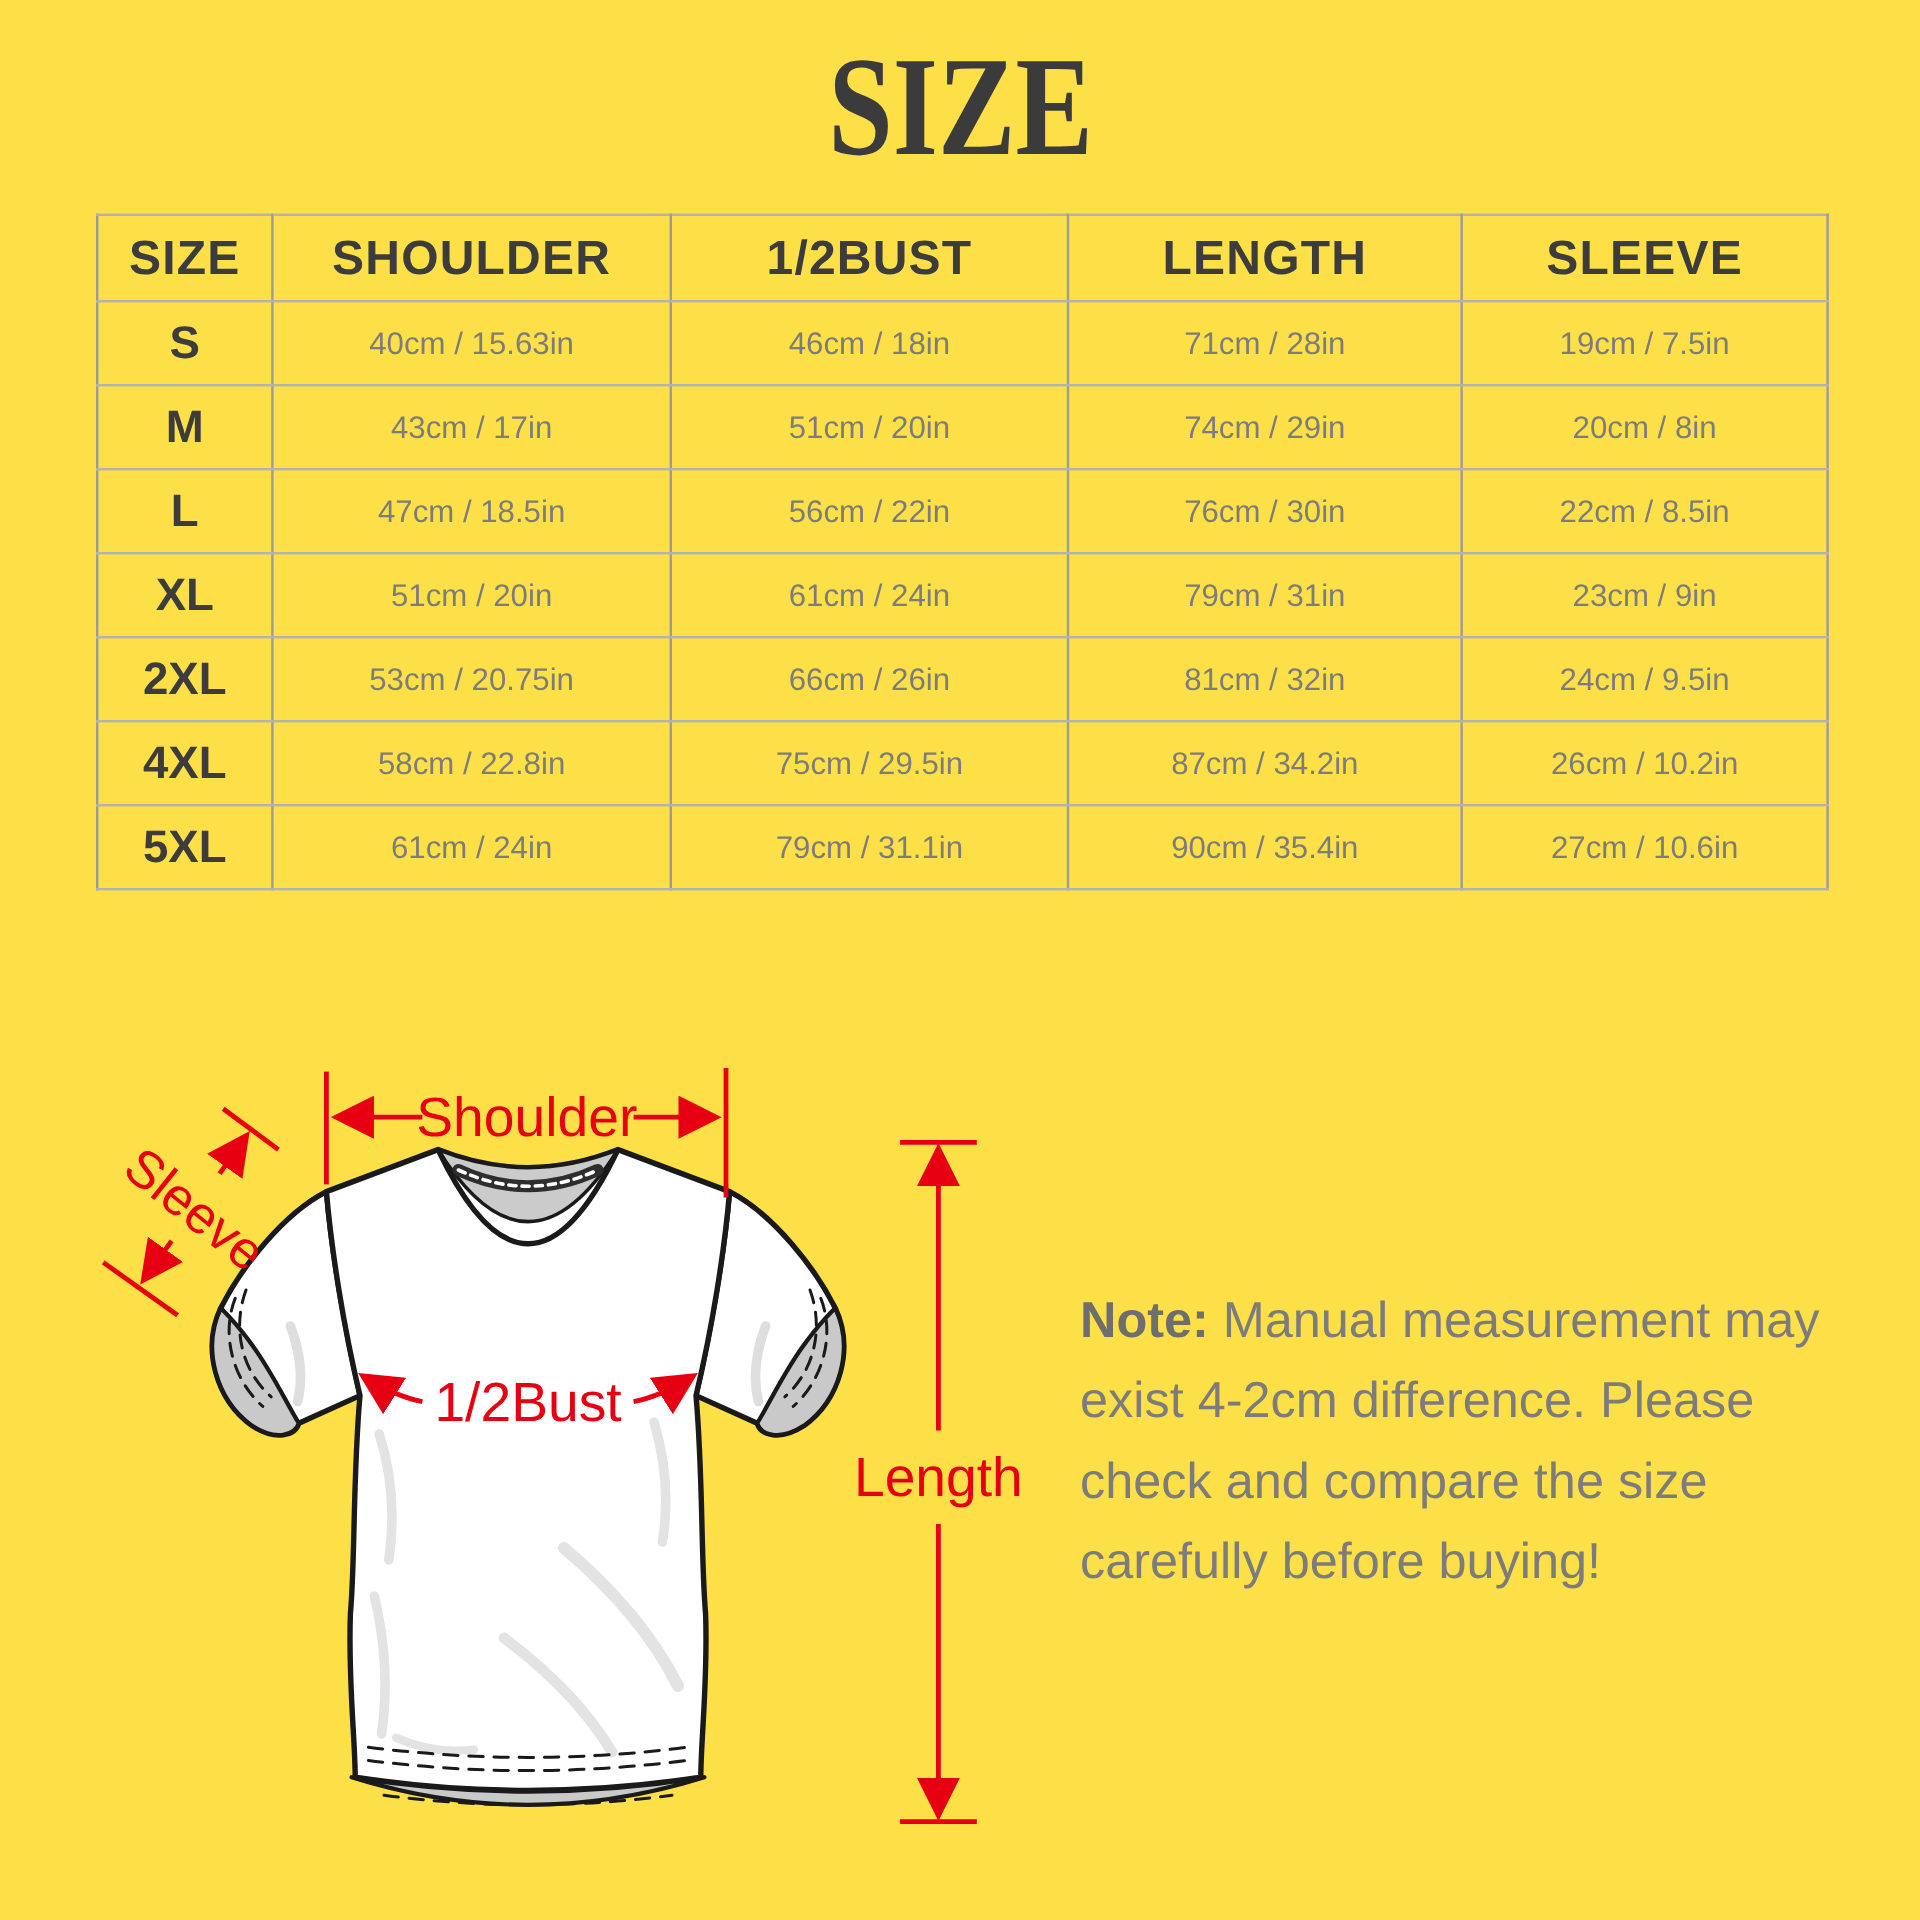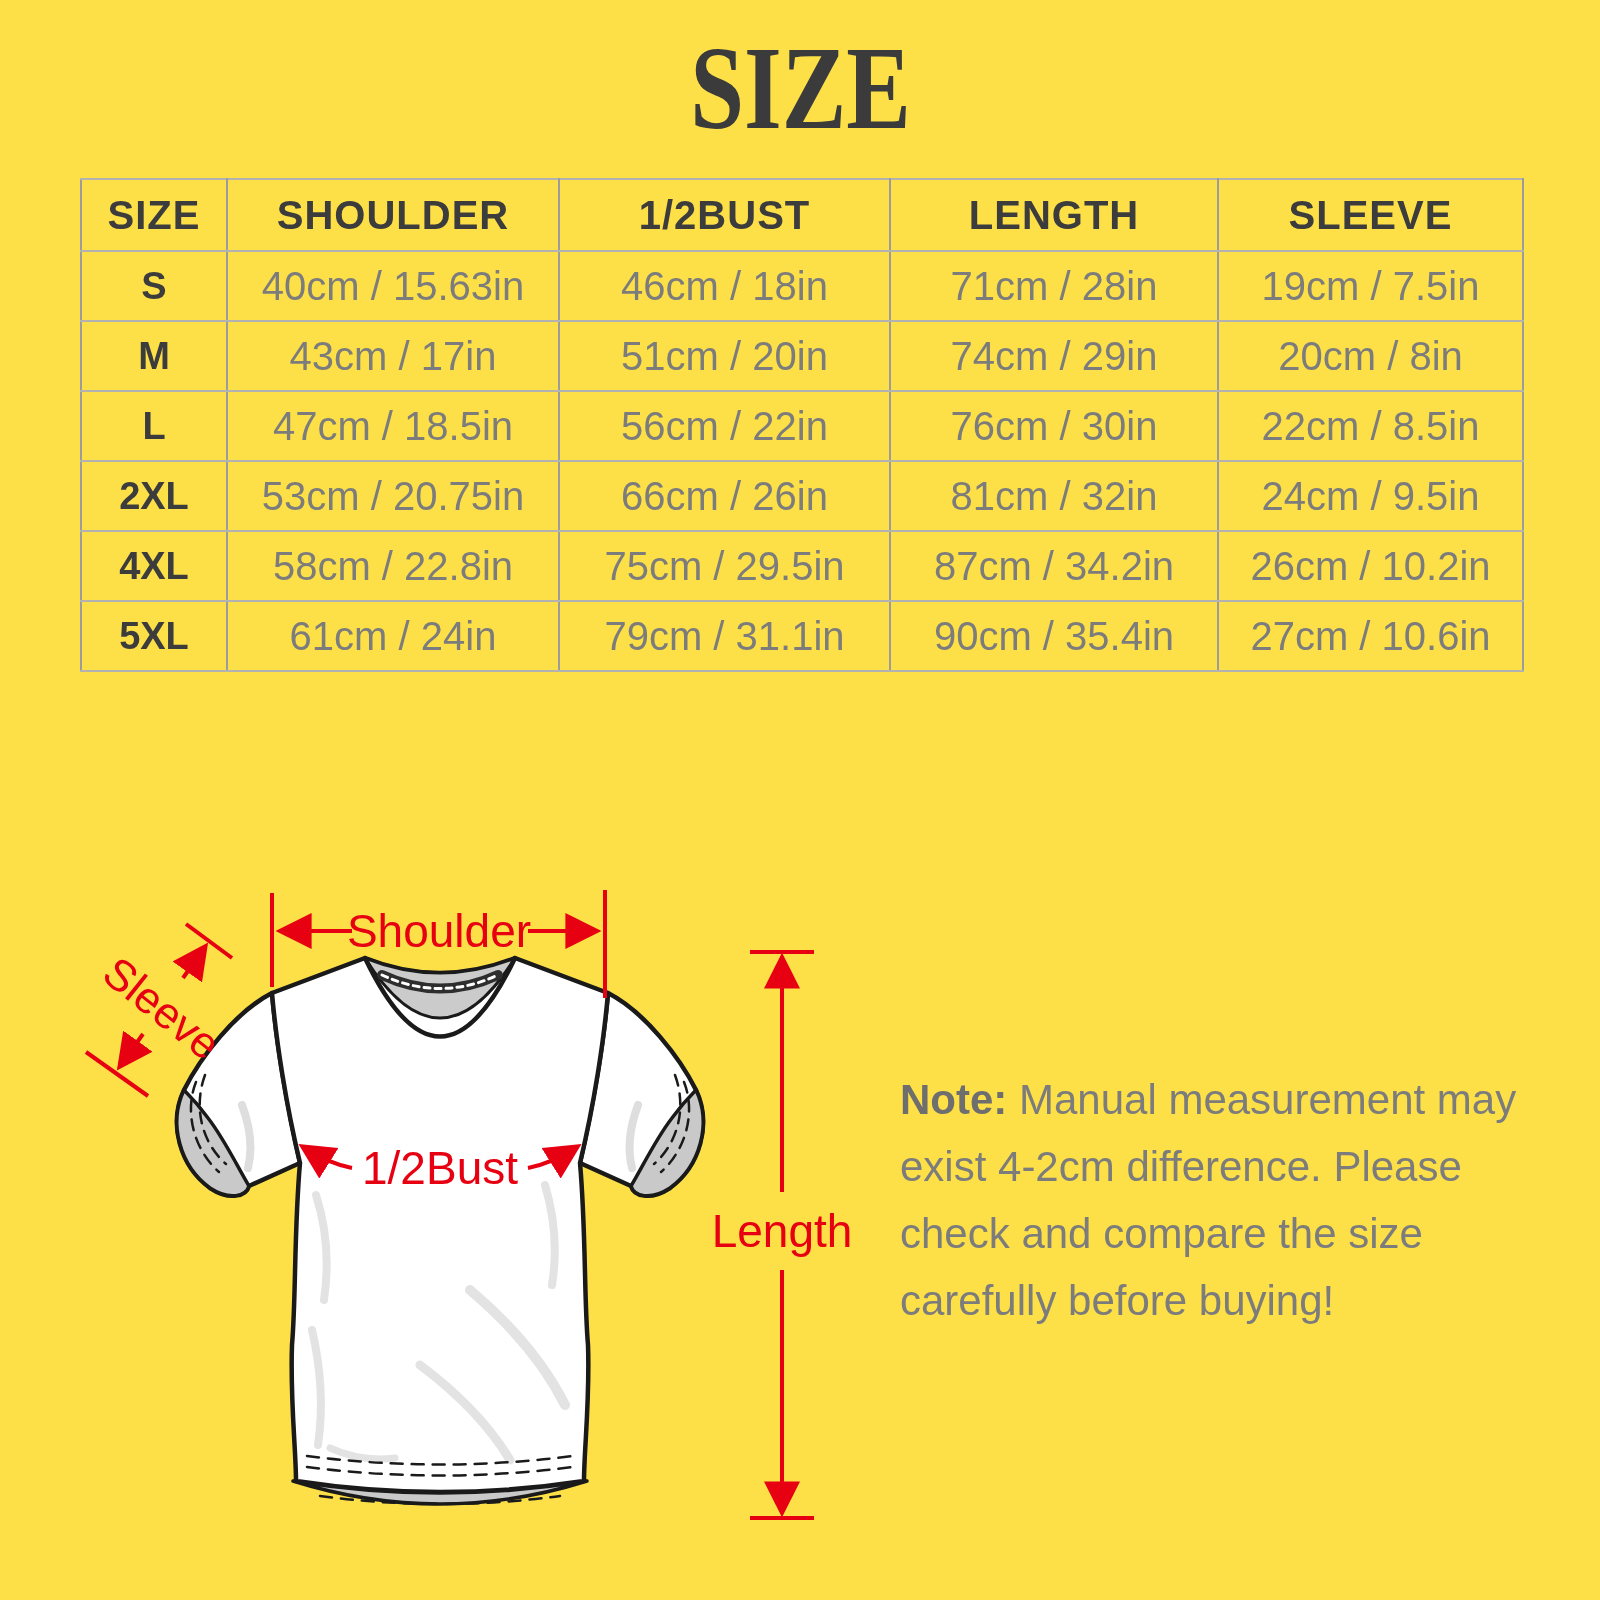--- a/index.html
+++ b/index.html
@@ -14,21 +14,21 @@
 
   
   .size-table{position:absolute;left:80px;top:178px;width:1442px;border-collapse:collapse;
               table-layout:fixed;}
   .size-table th,.size-table td{
       border-left:2px solid #9c9c9c;border-right:2px solid #9c9c9c;
       border-top:2px solid #b2b2b2;border-bottom:2px solid #b2b2b2;
       text-align:center;vertical-align:middle;padding:0;}
   .size-table{border:2px solid #8f8f8f;}
   .size-table th{height:70px;font-size:40px;font-weight:bold;color:#3c3c3c;letter-spacing:1px;}
-  .size-table td{height:68px;font-size:40px;color:#7c7c7c;}
+  .size-table td{height:68px;font-size:26px;color:#7c7c7c;}
   .size-table td.size-col{font-size:38px;font-weight:bold;color:#3c3c3c;}
 
   
   .diagram{position:absolute;left:0;top:850px;width:1600px;height:750px;}
   .diagram text{font-family:"Liberation Sans","DejaVu Sans",sans-serif;}
 
   
   .note{position:absolute;left:900px;top:1066px;width:620px;font-size:42px;
         line-height:67px;color:#7c7c7c;}
   .note .note-line{white-space:nowrap;}
@@ -74,20 +74,27 @@
       <td>20cm / 8in</td>
     </tr>
     <tr>
       <td class="size-col">L</td>
       <td>47cm / 18.5in</td>
       <td>56cm / 22in</td>
       <td>76cm / 30in</td>
       <td>22cm / 8.5in</td>
     </tr>
     <tr>
+      <td class="size-col">XL</td>
+      <td>51cm / 20in</td>
+      <td>61cm / 24in</td>
+      <td>79cm / 31in</td>
+      <td>23cm / 9in</td>
+    </tr>
+    <tr>
       <td class="size-col">2XL</td>
       <td>53cm / 20.75in</td>
       <td>66cm / 26in</td>
       <td>81cm / 32in</td>
       <td>24cm / 9.5in</td>
     </tr>
     <tr>
       <td class="size-col">4XL</td>
       <td>58cm / 22.8in</td>
       <td>75cm / 29.5in</td>

